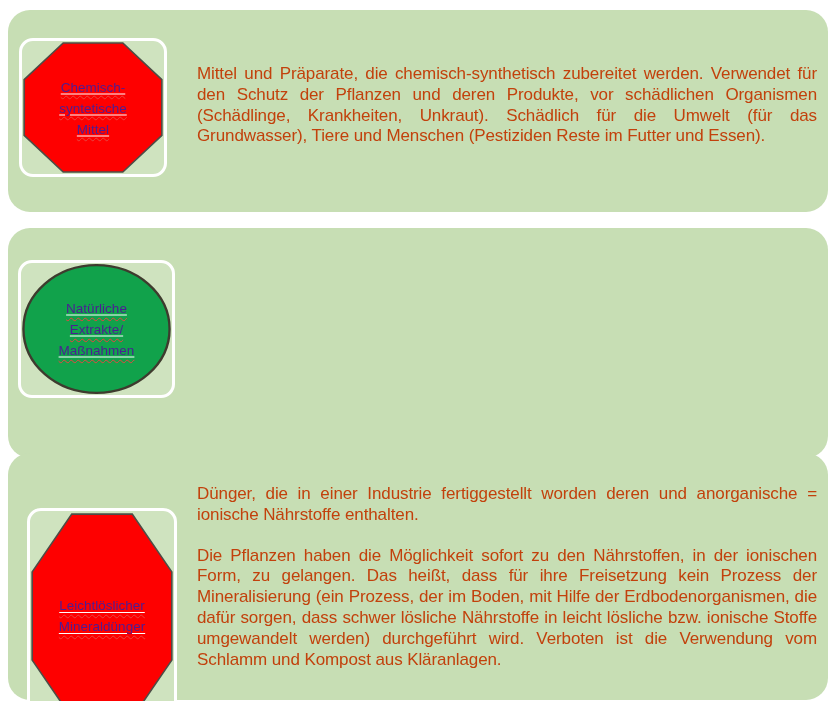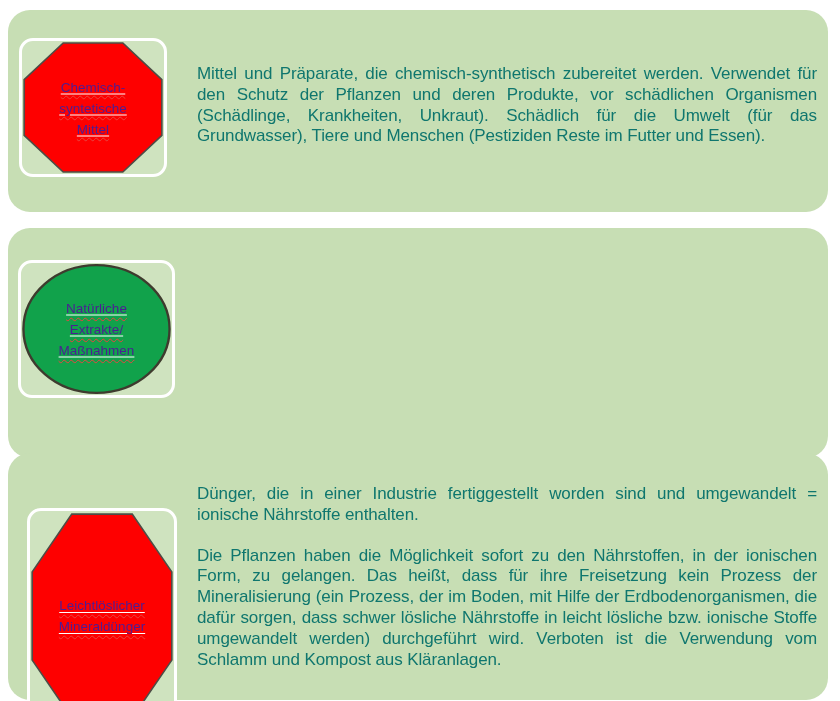--- a/index.html
+++ b/index.html
@@ -78,21 +78,21 @@
   #panel-1 .text-col { top: 54px; }
   #panel-2 .text-col { top: 67px; }
   #panel-3 .text-col { top: 31px; }
 
   .text-col p {
     margin: 0;
     text-align: justify;
     font-size: 17px;
     line-height: 20.8px;
     letter-spacing: -0.1px;
-    color: #0f766e;
+    color: #c2410c;
   }
   .text-col p + p { margin-top: 20px; }
 </style>
 </head>
 <body>
 
 <div class="stage">
 
   <section class="panel" id="panel-1">
     <div class="shape-box">
@@ -127,18 +127,18 @@
     <div class="shape-box">
       <svg class="shape-svg" viewBox="0 0 100 100" preserveAspectRatio="none">
         <polygon points="29,1.5 71,1.5 98.5,29 98.5,71 71,98.5 29,98.5 1.5,71 1.5,29" fill="#fe0000" stroke="#4d4d46" stroke-width="1.6" vector-effect="non-scaling-stroke"></polygon>
       </svg>
       <div class="shape-label">
         <span class="lbl-line"><span class="squig">Leichtlöslicher</span></span><span class="lbl-break"></span>
         <span class="lbl-line"><span class="squig">Mineraldünger</span></span>
       </div>
     </div>
     <div class="text-col">
-      <p>Dünger, die in einer Industrie fertiggestellt worden sind und umgewandelt = ionische Nährstoffe enthalten.</p>
+      <p>Dünger, die in einer Industrie fertiggestellt worden deren und anorganische = ionische Nährstoffe enthalten.</p>
       <p>Die Pflanzen haben die Möglichkeit sofort zu den Nährstoffen, in der ionischen Form, zu gelangen. Das heißt, dass für ihre Freisetzung kein Prozess der Mineralisierung (ein Prozess, der im Boden, mit Hilfe der Erdbodenorganismen, die dafür sorgen, dass schwer lösliche Nährstoffe in leicht lösliche bzw. ionische Stoffe umgewandelt werden) durchgeführt wird. Verboten ist die Verwendung vom Schlamm und Kompost aus Kläranlagen.</p>
     </div>
   </section>
 
 </div>
 
 </body></html>

